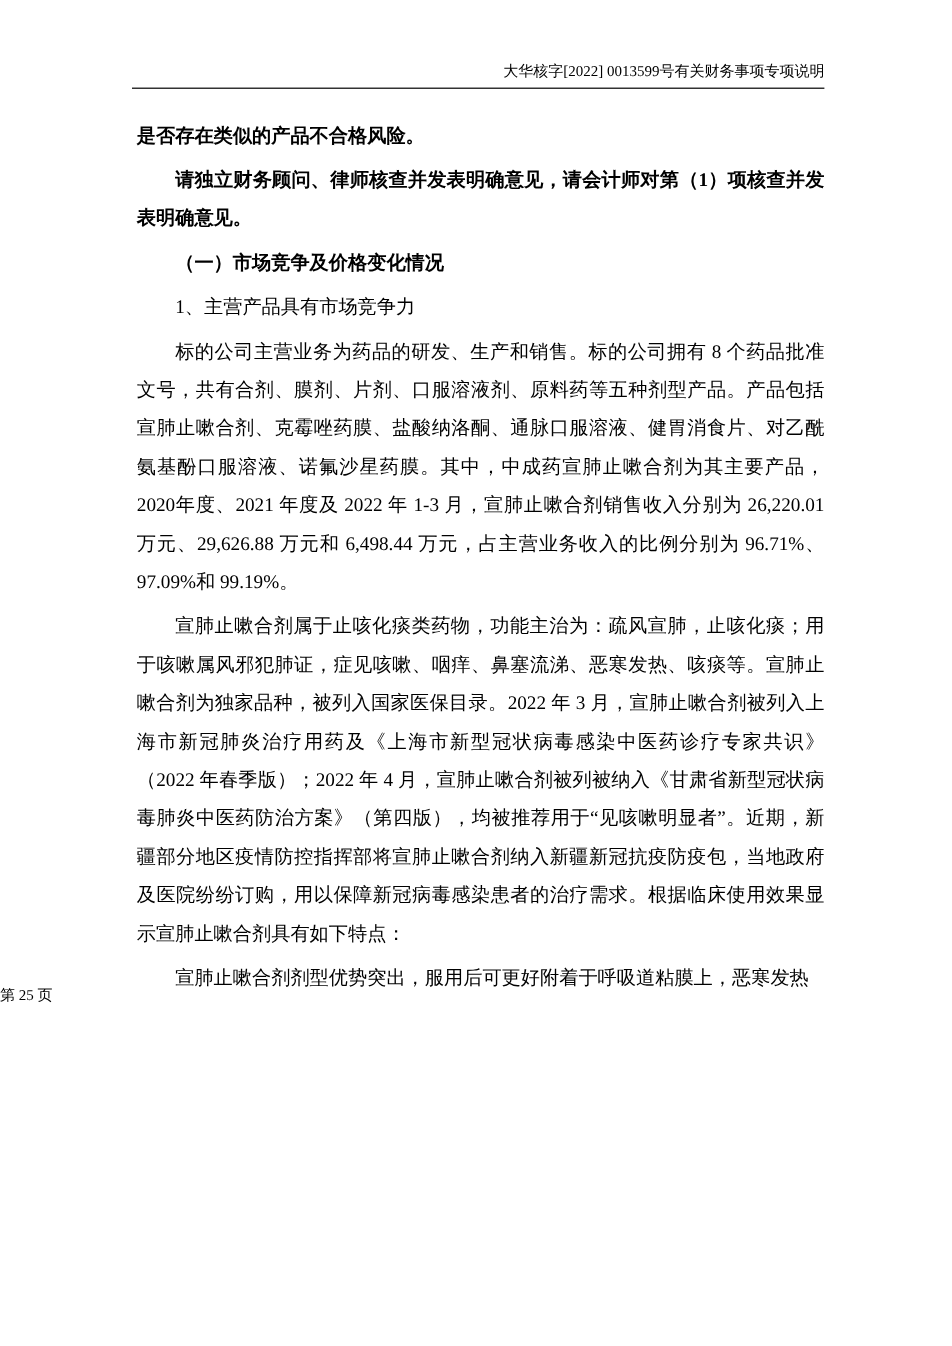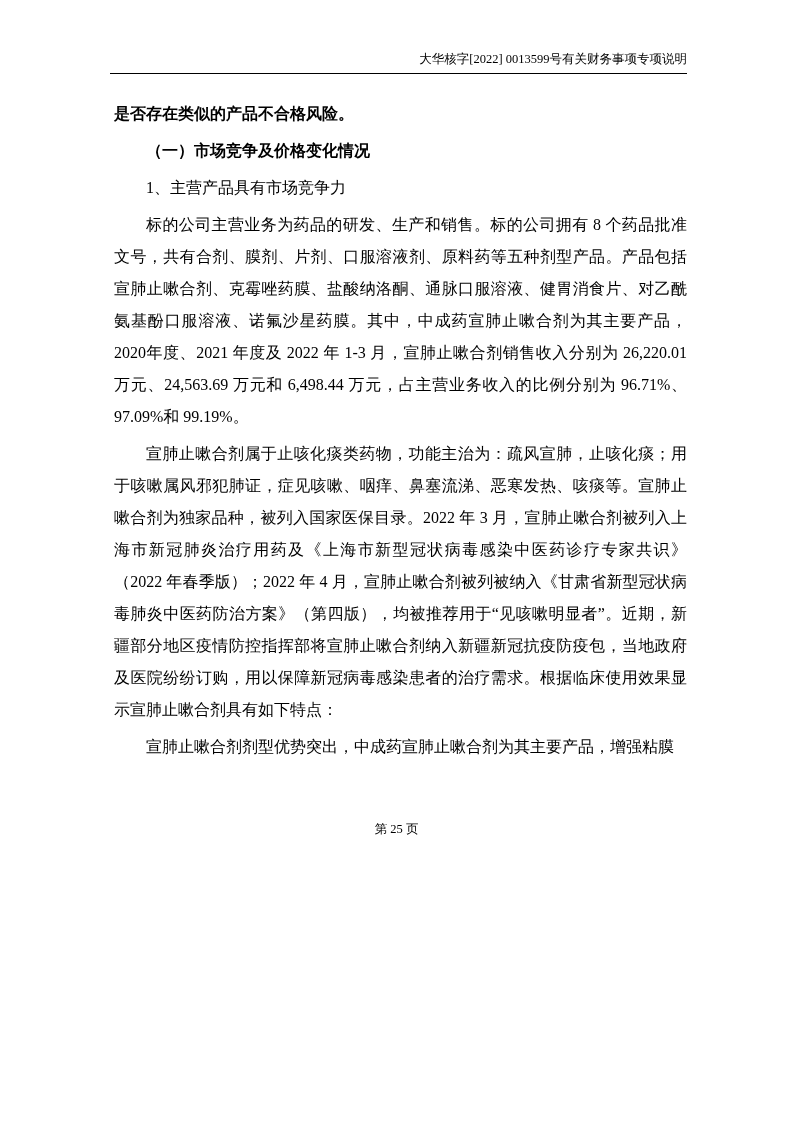--- a/index.html
+++ b/index.html
@@ -38,48 +38,49 @@
     font-weight: bold;
   }
   .indent {
     text-indent: 2em;
   }
   .footer {
     position: absolute;
     left: 0;
     right: 0;
     bottom: 58px;
-    text-align: center;
+    text-align: left;
     font-size: 12.5px;
   }
 </style>
 </head>
 <body>
 
 <div class="page">
 
   <div class="doc-header">
     <span>大华核字[2022] 0013599号有关财务事项专项说明</span>
   </div>
 
   <div class="body-text">
     <p class="bold">是否存在类似的产品不合格风险。</p>
 
+    <p class="bold indent">请独立财务顾问、律师核查并发表明确意见，请会计师对第（1）项核查并发表明确意见。</p>
 
 
 
     <p class="bold indent">（一）市场竞争及价格变化情况</p>
 
     <p class="indent">1、主营产品具有市场竞争力</p>
 
-    <p class="indent">标的公司主营业务为药品的研发、生产和销售。标的公司拥有 8 个药品批准文号，共有合剂、膜剂、片剂、口服溶液剂、原料药等五种剂型产品。产品包括宣肺止嗽合剂、克霉唑药膜、盐酸纳洛酮、通脉口服溶液、健胃消食片、对乙酰氨基酚口服溶液、诺氟沙星药膜。其中，中成药宣肺止嗽合剂为其主要产品，2020年度、2021 年度及 2022 年 1-3 月，宣肺止嗽合剂销售收入分别为 26,220.01 万元、24,563.69 万元和 6,498.44 万元，占主营业务收入的比例分别为 96.71%、97.09%和 99.19%。</p>
+    <p class="indent">标的公司主营业务为药品的研发、生产和销售。标的公司拥有 8 个药品批准文号，共有合剂、膜剂、片剂、口服溶液剂、原料药等五种剂型产品。产品包括宣肺止嗽合剂、克霉唑药膜、盐酸纳洛酮、通脉口服溶液、健胃消食片、对乙酰氨基酚口服溶液、诺氟沙星药膜。其中，中成药宣肺止嗽合剂为其主要产品，2020年度、2021 年度及 2022 年 1-3 月，宣肺止嗽合剂销售收入分别为 26,220.01 万元、29,626.88 万元和 6,498.44 万元，占主营业务收入的比例分别为 96.71%、97.09%和 99.19%。</p>
 
     <p class="indent">宣肺止嗽合剂属于止咳化痰类药物，功能主治为：疏风宣肺，止咳化痰；用于咳嗽属风邪犯肺证，症见咳嗽、咽痒、鼻塞流涕、恶寒发热、咳痰等。宣肺止嗽合剂为独家品种，被列入国家医保目录。2022 年 3 月，宣肺止嗽合剂被列入上海市新冠肺炎治疗用药及《上海市新型冠状病毒感染中医药诊疗专家共识》（2022 年春季版）；2022 年 4 月，宣肺止嗽合剂被列被纳入《甘肃省新型冠状病毒肺炎中医药防治方案》（第四版），均被推荐用于“见咳嗽明显者”。近期，新疆部分地区疫情防控指挥部将宣肺止嗽合剂纳入新疆新冠抗疫防疫包，当地政府及医院纷纷订购，用以保障新冠病毒感染患者的治疗需求。根据临床使用效果显示宣肺止嗽合剂具有如下特点：</p>
 
 
-    <p class="indent">宣肺止嗽合剂剂型优势突出，中成药宣肺止嗽合剂为其主要产品，增强粘膜</p>
+    <p class="indent">宣肺止嗽合剂剂型优势突出，服用后可更好附着于呼吸道粘膜上，恶寒发热</p>
   </div>
 
   <div class="footer">
     <span>第 25 页</span>
   </div>
 
 </div>
 
 </body></html>

